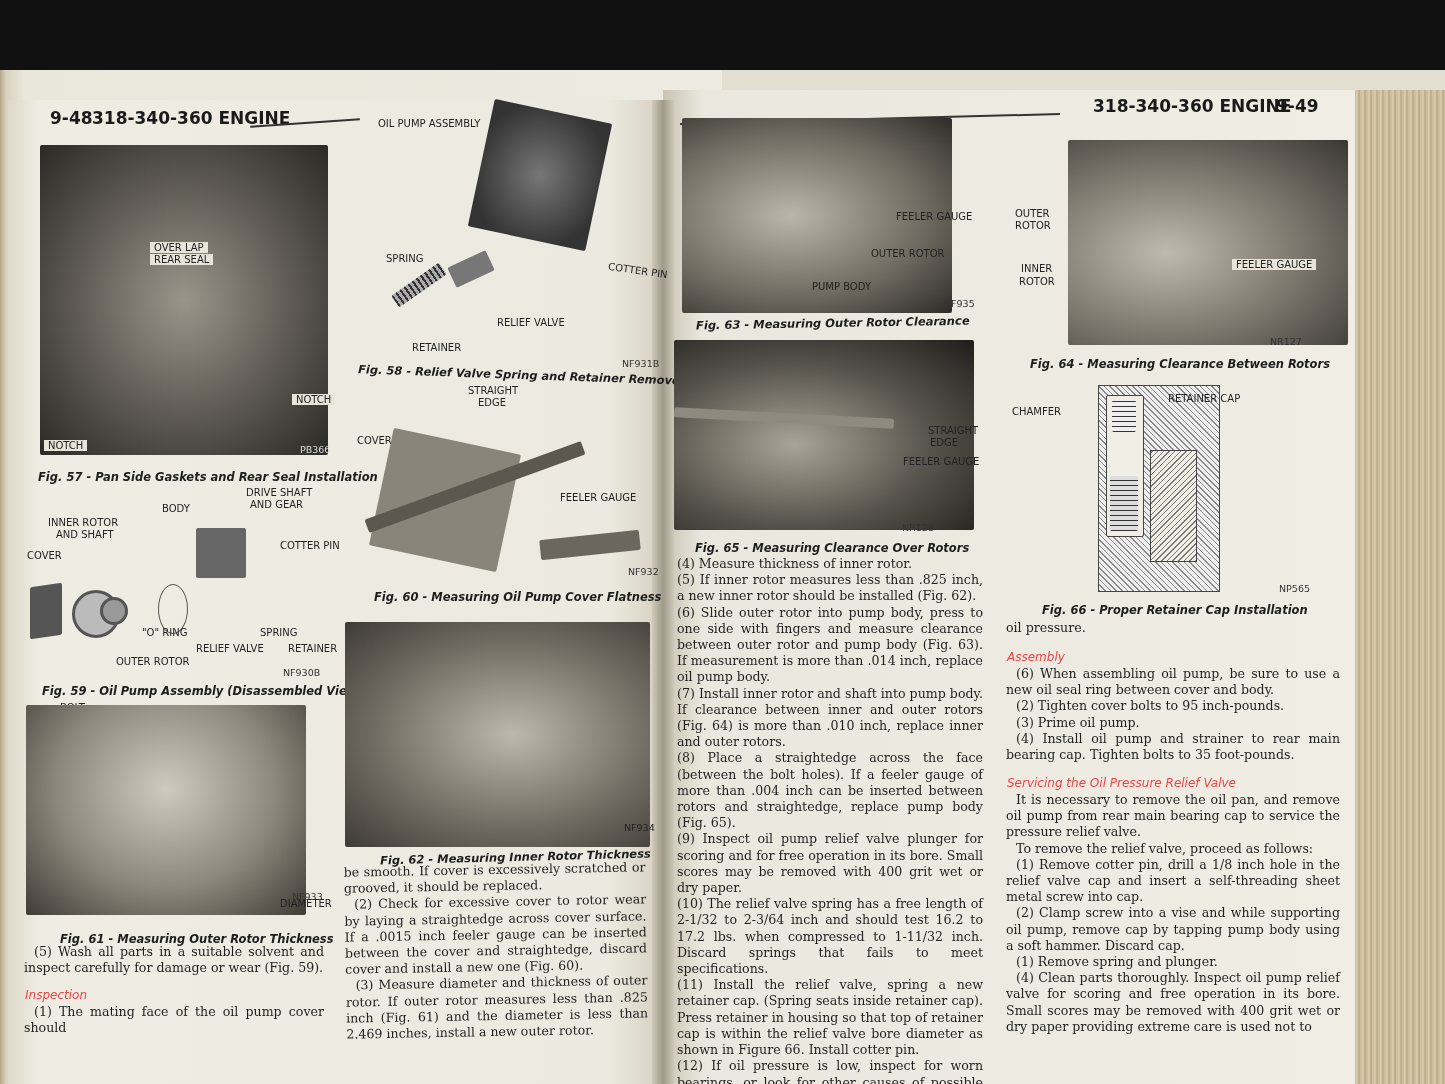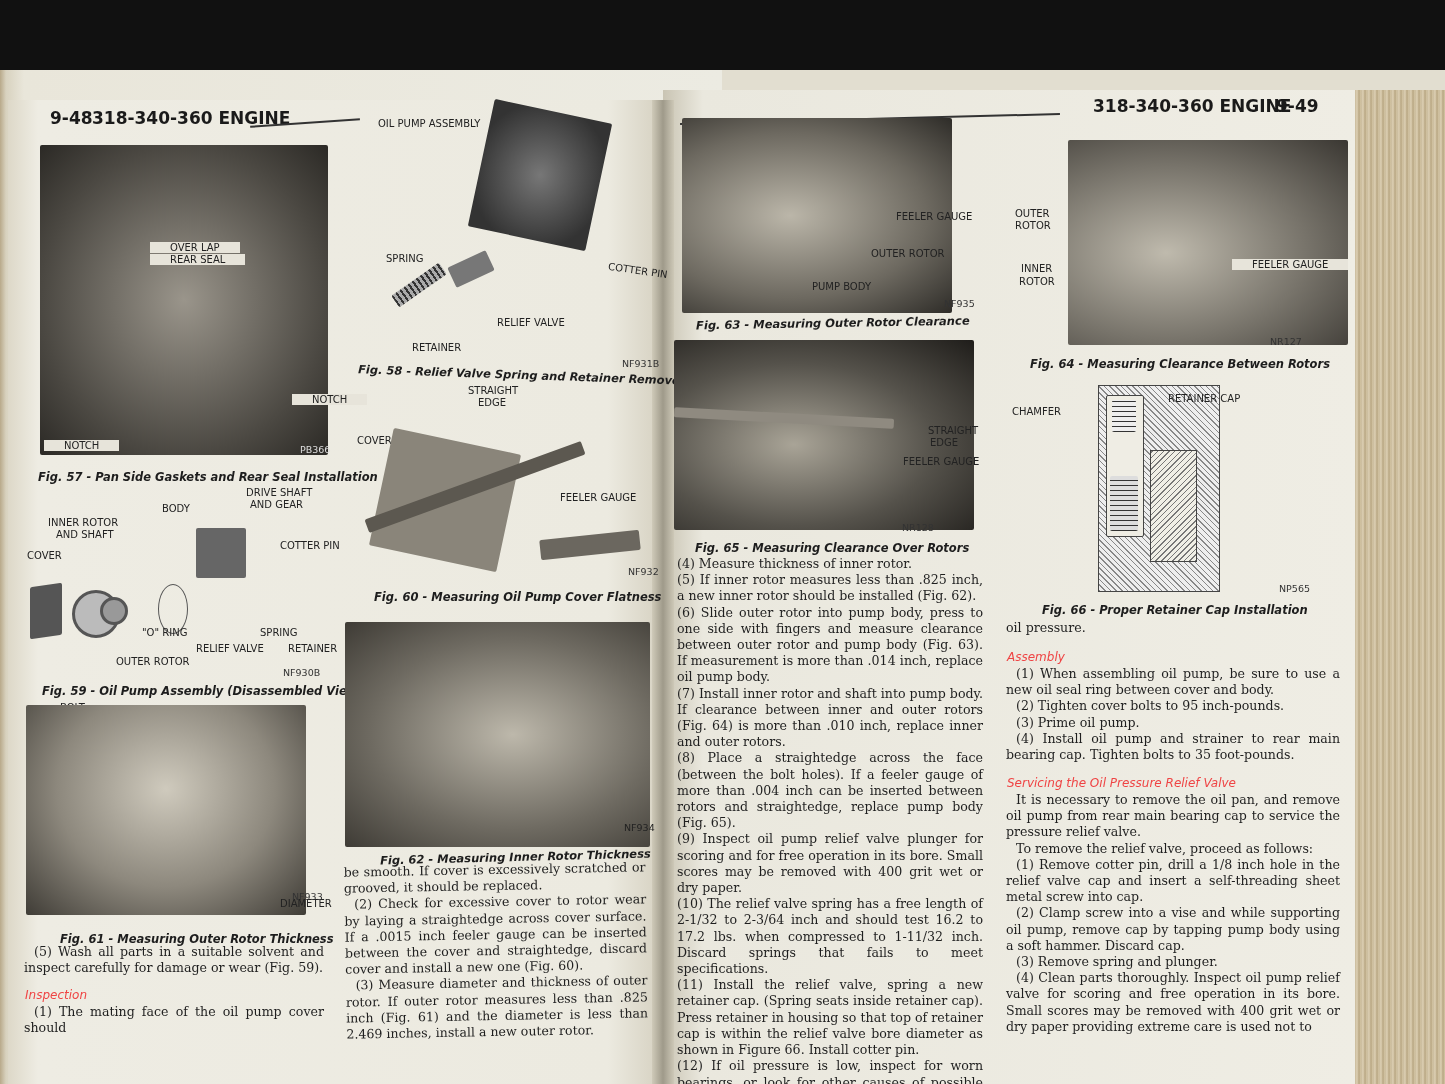--- a/index.html
+++ b/index.html
@@ -14,21 +14,21 @@
           background:linear-gradient(90deg,#c9c4b3 0,#eae8de 40px,#efede4 100%); }
   .gutter { position:absolute; left:652px; top:30px; width:22px; height:984px;
           background:linear-gradient(90deg,#cfcab9,#9f9a8a 50%,#cdc8b7); }
   .edges { position:absolute; left:1355px; top:20px; width:90px; height:994px;
           background:repeating-linear-gradient(90deg,#c8b99a 0,#ddd0b4 2px,#b8a682 4px,#d6c8a8 6px); }
   .hdr { position:absolute; font-family:"DejaVu Sans", sans-serif; font-weight:bold; font-size:17px; color:#1a1a1a; }
   .rule { position:absolute; height:1.5px; background:#333; }
   .fig { position:absolute; background:#8c877c; border-radius:2px; overflow:hidden; }
   .fig.photo { background:radial-gradient(ellipse at 50% 50%,#9a958b 0,#4b4842 70%,#2b2925 100%); }
   .label { position:absolute; font-family:"DejaVu Sans", sans-serif; font-size:10px; color:#222; white-space:nowrap; }
-  .label.box { background:#e7e4da; padding:0 20px; }
+  .label.box { background:#e7e4da; padding:0 4px; }
   .code { position:absolute; font-family:"DejaVu Sans", sans-serif; font-size:9.5px; color:#333; }
   .cap { position:absolute; font-family:"DejaVu Sans", sans-serif; font-style:italic; font-weight:bold;
          font-size:11.5px; color:#1d1d1d; white-space:nowrap; }
   .para { position:absolute; font-size:12.6px; line-height:16.2px; color:#1f1f1f; text-align:justify; }
   .para p { margin:0; text-indent:10px; }
   .sec { position:absolute; font-family:"DejaVu Sans", sans-serif; font-style:italic; font-weight:normal; font-size:12px; color:#ef4444; }
   .gear { position:absolute; border-radius:50%; border:3px solid #555; background:#bbb; }
   .hatch { position:absolute; background:repeating-linear-gradient(45deg,#888 0,#888 1px,#eee 1px,#eee 4px); border:1px solid #444; }
 </style>
 </head>
@@ -166,26 +166,26 @@
 <div class="label" style="left:1012px;top:406px;">CHAMFER</div>
 <div class="label" style="left:1168px;top:393px;">RETAINER CAP</div>
 <div class="code" style="left:1279px;top:583px;text-align:right;">NP565</div>
 <div class="cap" style="left:1042px;top:603px;">Fig. 66 - Proper Retainer Cap Installation</div>
 
 <div class="para" style="left:1006px;top:620px;width:334px;">
   <p style="text-indent:0">oil pressure.</p>
 </div>
 <div class="sec" style="left:1007px;top:650px;">Assembly</div>
 <div class="para" style="left:1006px;top:666px;width:334px;">
-  <p>(1) When assembling oil pump, be sure to use a new oil seal ring between cover and body.</p>
+  <p>(6) When assembling oil pump, be sure to use a new oil seal ring between cover and body.</p>
   <p>(2) Tighten cover bolts to 95 inch-pounds.</p>
   <p>(3) Prime oil pump.</p>
   <p>(4) Install oil pump and strainer to rear main bearing cap. Tighten bolts to 35 foot-pounds.</p>
 </div>
 <div class="sec" style="left:1007px;top:776px;">Servicing the Oil Pressure Relief Valve</div>
 <div class="para" style="left:1006px;top:792px;width:334px;">
   <p>It is necessary to remove the oil pan, and remove oil pump from rear main bearing cap to service the pressure relief valve.</p>
   <p>To remove the relief valve, proceed as follows:</p>
   <p>(1) Remove cotter pin, drill a 1/8 inch hole in the relief valve cap and insert a self-threading sheet metal screw into cap.</p>
   <p>(2) Clamp screw into a vise and while supporting oil pump, remove cap by tapping pump body using a soft hammer. Discard cap.</p>
-  <p>(3) Remove spring and plunger.</p>
+  <p>(1) Remove spring and plunger.</p>
   <p>(4) Clean parts thoroughly. Inspect oil pump relief valve for scoring and free operation in its bore. Small scores may be removed with 400 grit wet or dry paper providing extreme care is used not to</p>
 </div>
 
 </body></html>

